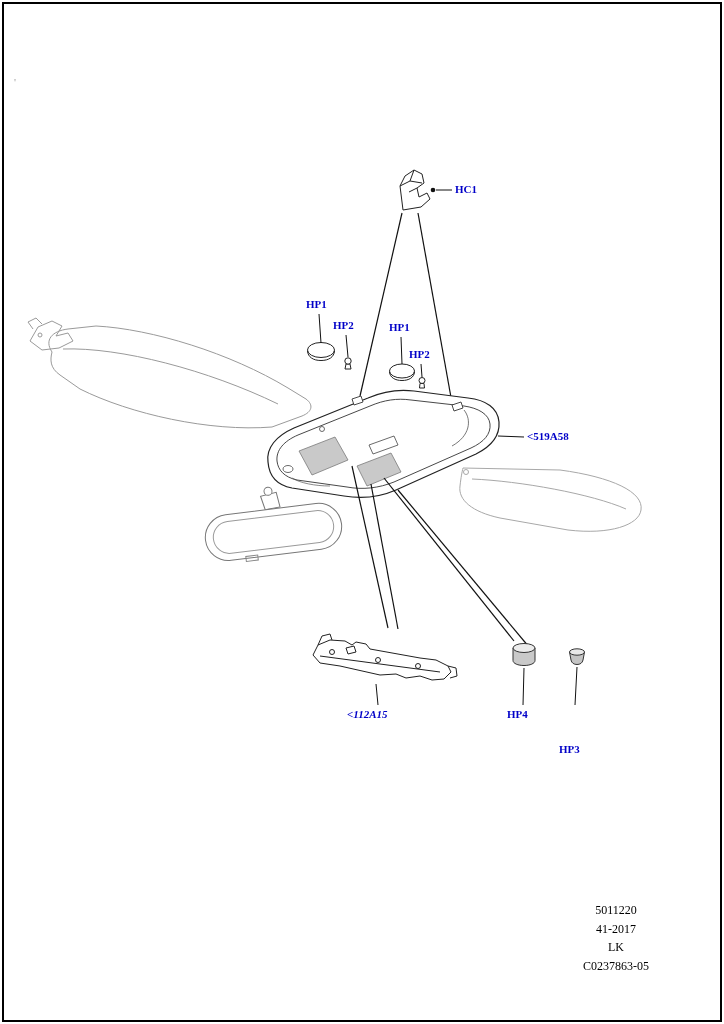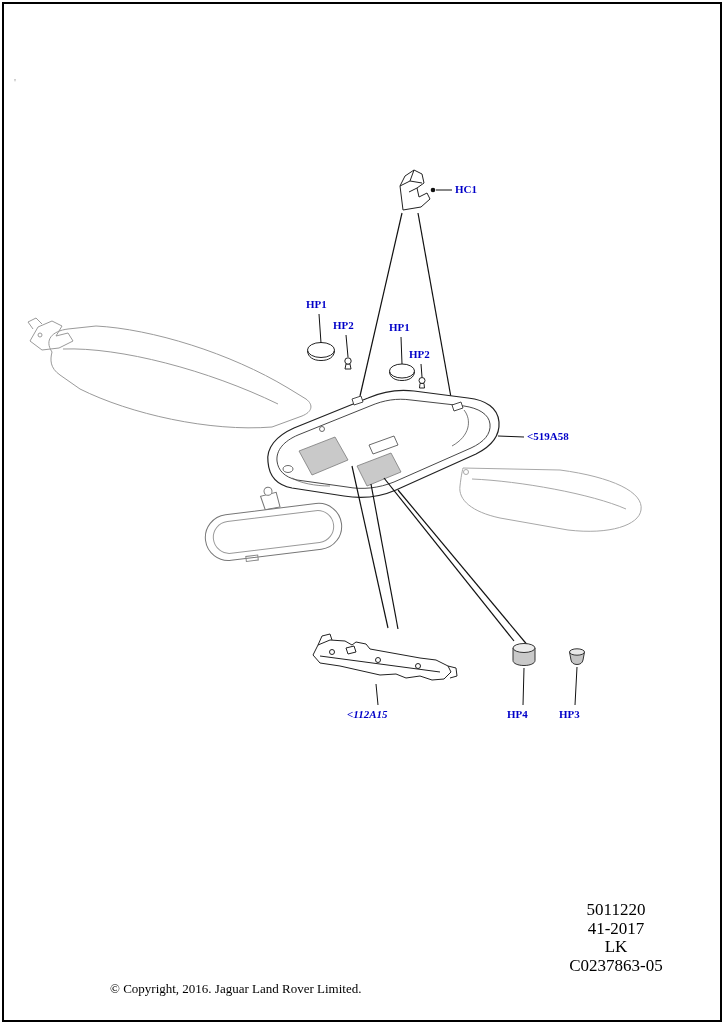--- a/index.html
+++ b/index.html
@@ -40,21 +40,21 @@
     font-size: 13px;
     color: #000000;
     white-space: nowrap;
   }
   .ref-block {
     position: absolute;
     left: 566px;
     top: 901px;
     width: 100px;
     text-align: center;
-    font-size: 17px;
+    font-size: 12px;
     line-height: 18.5px;
     color: #000000;
   }
   .stray-mark {
     position: absolute;
     left: 14px;
     top: 76px;
     color: #999999;
     font-size: 11px;
   }
@@ -178,23 +178,22 @@
   </svg>
 
   <span class="callout" style="left:455px; top:182px;">HC1</span>
   <span class="callout" style="left:306px; top:297px;">HP1</span>
   <span class="callout" style="left:333px; top:318px;">HP2</span>
   <span class="callout" style="left:389px; top:320px;">HP1</span>
   <span class="callout" style="left:409px; top:347px;">HP2</span>
   <span class="callout" style="left:527px; top:429px;">&lt;519A58</span>
   <span class="callout" style="left:347px; top:707px;font-style:italic;">&lt;112A15</span>
   <span class="callout" style="left:507px; top:707px;">HP4</span>
-  <span class="callout" style="left:559px; top:707px;">HP3</span>
+  <span class="callout" style="left:559px; top:742px;">HP3</span>
 
   <div class="ref-block">
     <div>5011220</div>
     <div>41-2017</div>
     <div>LK</div>
     <div>C0237863-05</div>
   </div>
 
-  <div class="footer-copyright">© Copyright, 2016. Jaguar Land Rover Limited.</div>
 </div>
 
 </body></html>

